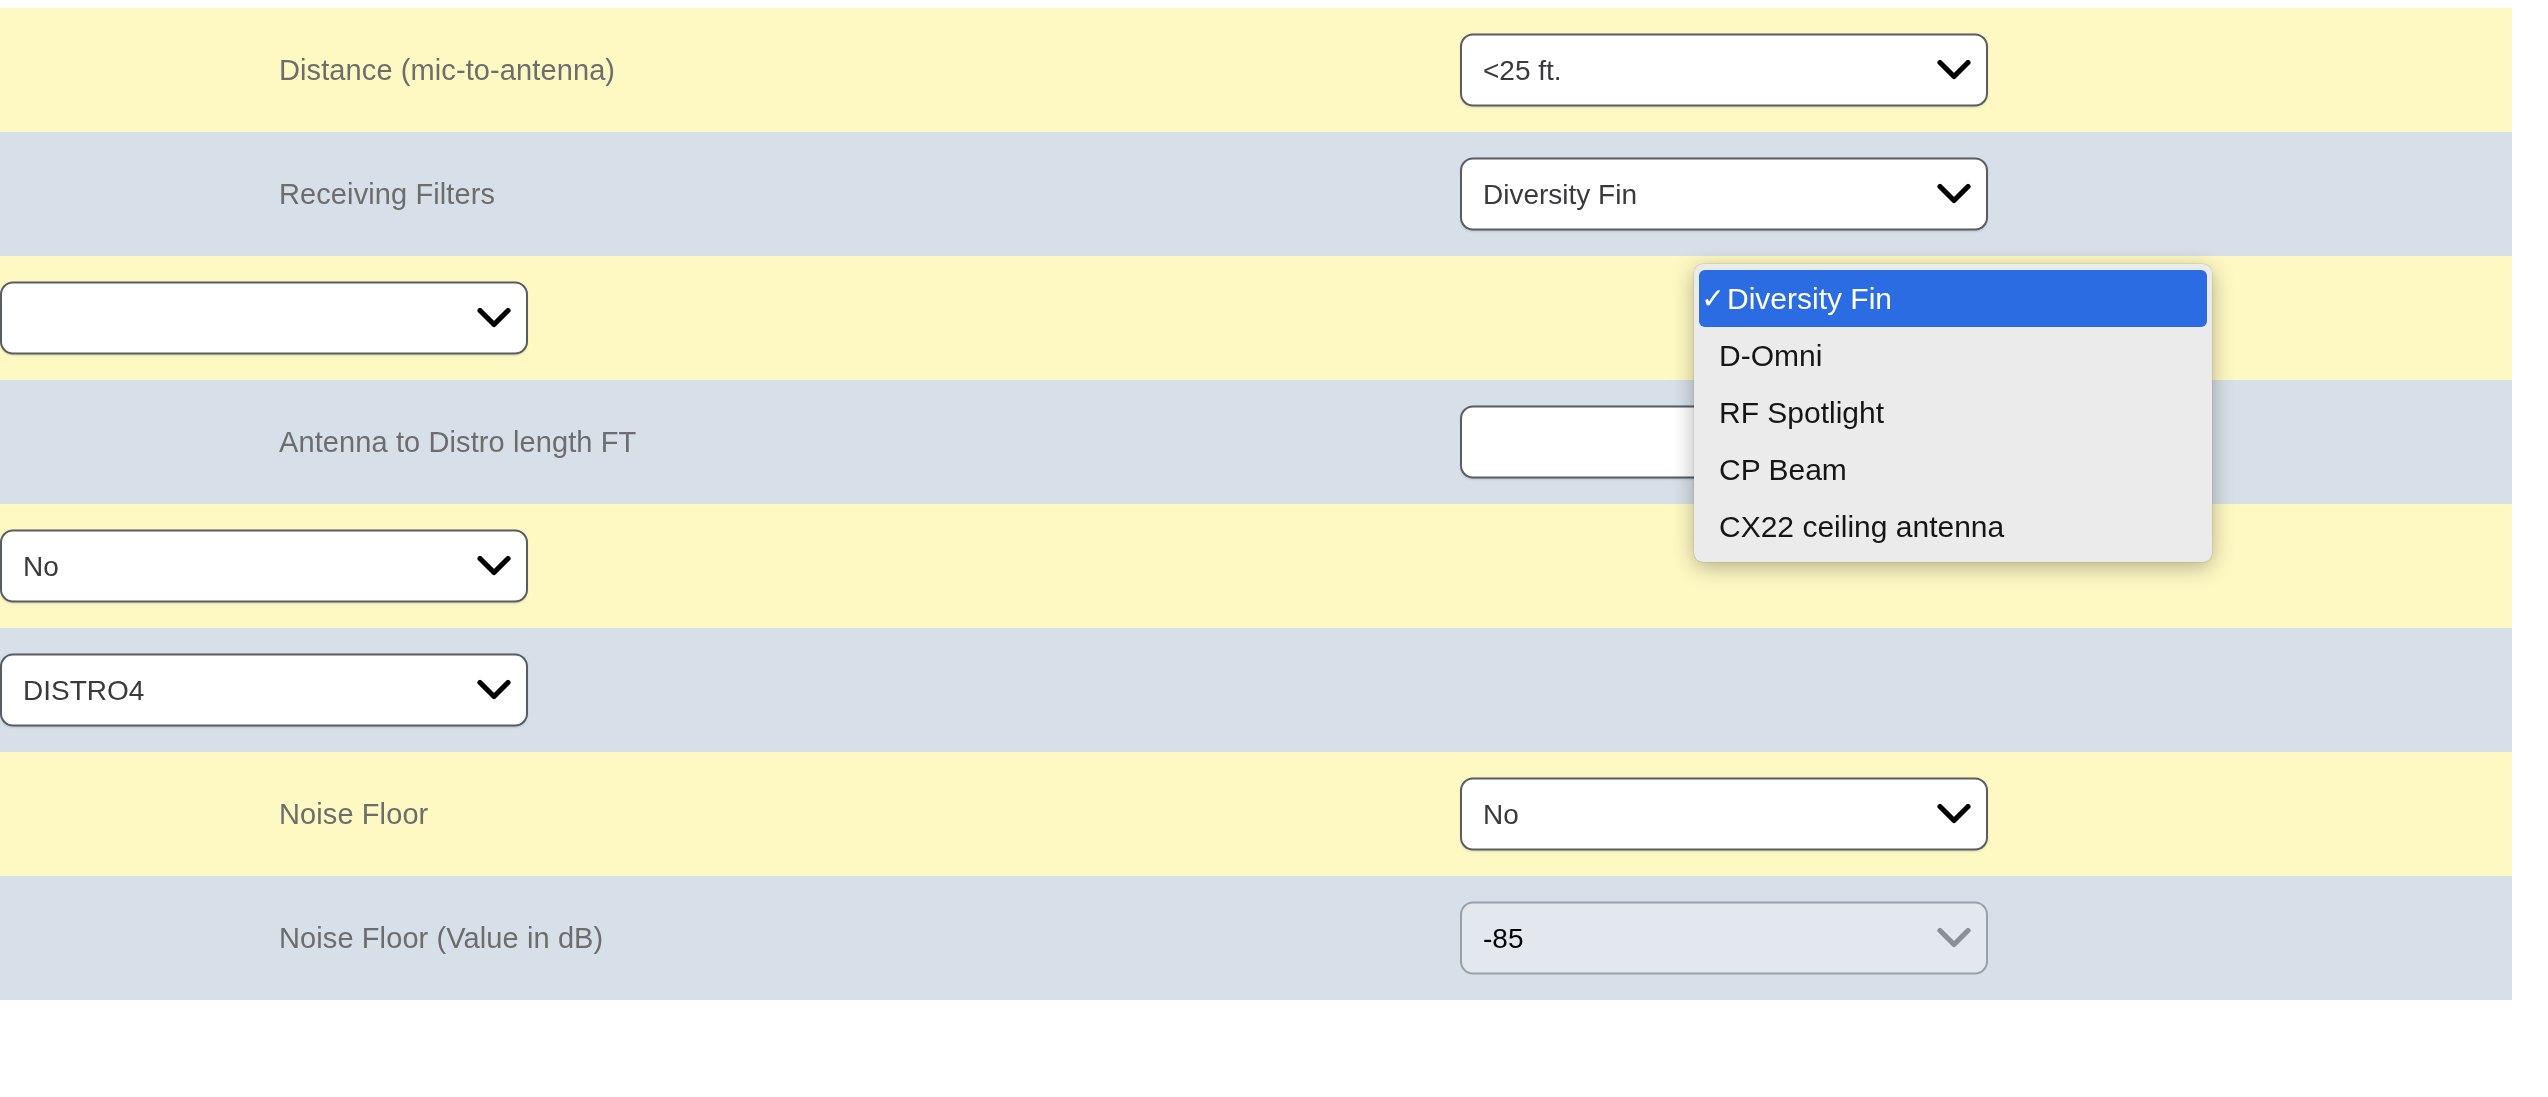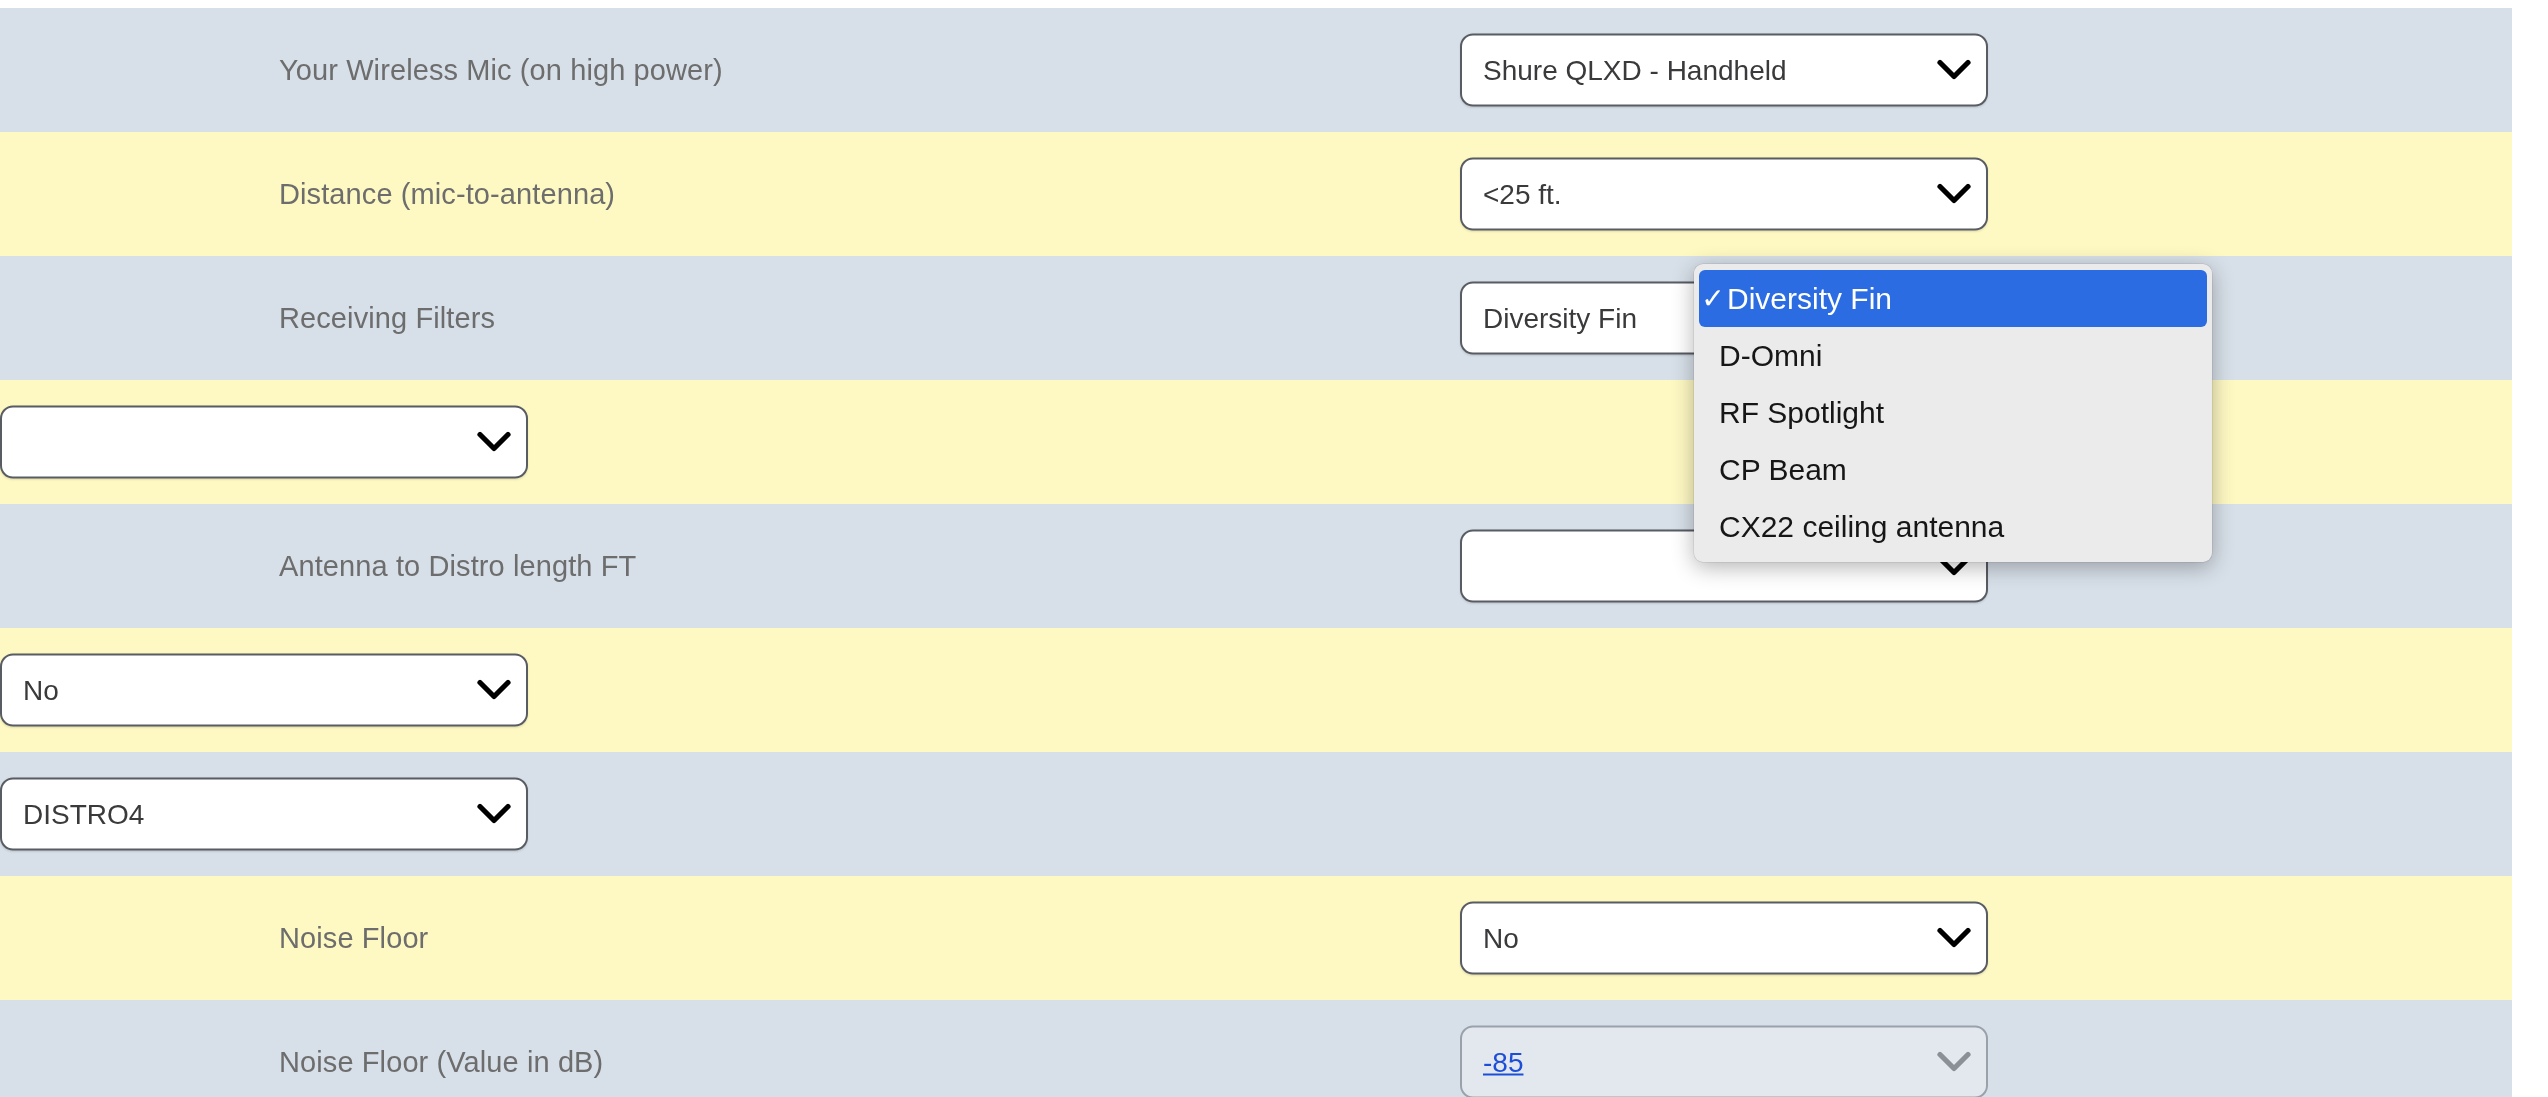--- a/index.html
+++ b/index.html
@@ -89,21 +89,21 @@
     padding-right: 6px;
   }
   .chevron-icon svg { display: block; }
 
   
   .select-box.is-disabled {
     background: rgba(255,255,255,0.30);
     border-color: #9aa1ab;
     box-shadow: none;
   }
-  .select-box.is-disabled .select-value { color: #1d4ed8; text-decoration: underline; }
+  .select-box.is-disabled .select-value { color: #000000; }
   .select-box.is-disabled .chevron-icon svg path { stroke: #8b9097; }
 
   
   .dropdown-menu {
     position: absolute;
     left: 1694px;
     top: 264px;
     width: 518px;
     background: #ebebeb;
     border-radius: 9px;
@@ -143,33 +143,20 @@
     padding-left: 28px;
   }
   .dropdown-item.is-selected .check-icon { opacity: 1; left: 0px; }
 </style>
 </head>
 <body>
 
 <div id="root">
 
   <div class="form-table" id="form-table">
-      <div class="form-row shade-dark">
-        <div class="row-label">Your Wireless Mic (on high power)</div>
-        <div class="row-control">
-          <div class="select-box">
-            <div class="select-value">Shure QLXD - Handheld</div>
-            <div class="chevron-icon">
-              <svg width="34" height="21" viewBox="0 0 34 21" fill="none" aria-hidden="true">
-                <path d="M3 3 L17 17 L31 3" stroke="#000000" stroke-width="5.2" stroke-linecap="round" stroke-linejoin="round" fill="none"></path>
-              </svg>
-            </div>
-          </div>
-        </div>
-      </div>
       <div class="form-row shade-light">
         <div class="row-label">Distance (mic-to-antenna)</div>
         <div class="row-control">
           <div class="select-box">
             <div class="select-value">&lt;25 ft.</div>
             <div class="chevron-icon">
               <svg width="34" height="21" viewBox="0 0 34 21" fill="none" aria-hidden="true">
                 <path d="M3 3 L17 17 L31 3" stroke="#000000" stroke-width="5.2" stroke-linecap="round" stroke-linejoin="round" fill="none"></path>
               </svg>
             </div>

